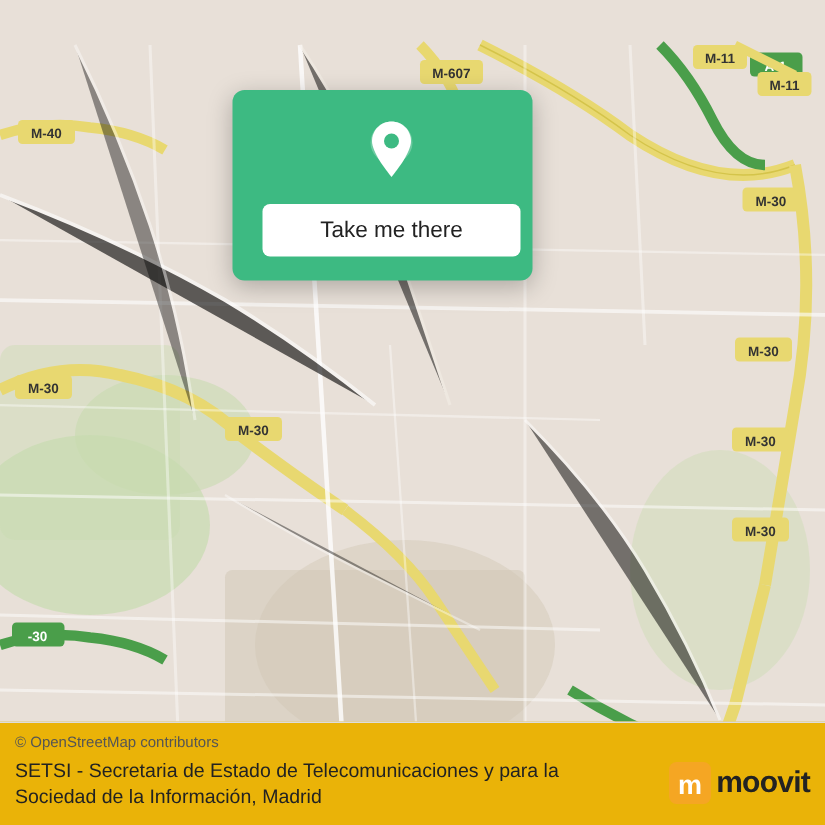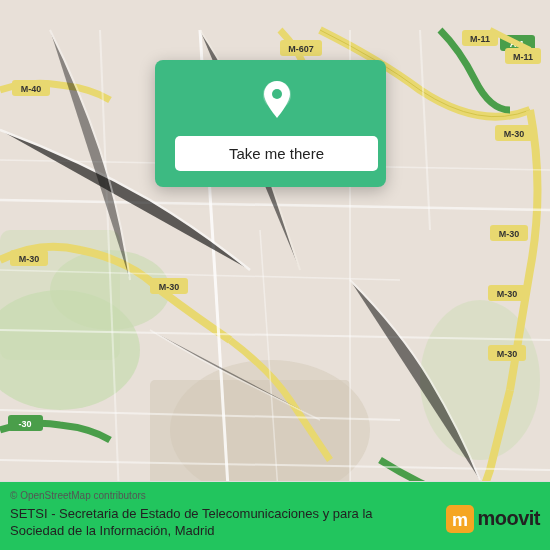--- a/index.html
+++ b/index.html
@@ -19,21 +19,21 @@
       height: 100%;
       position: absolute;
       top: 0; left: 0;
     }
 
     
     #location-card {
       position: absolute;
       top: 60px;
       left: 155px;
-      width: 231px;
+      width: 200px;
       background: #3dba82;
       border-radius: 8px;
       display: flex;
       flex-direction: column;
       align-items: center;
       padding: 18px 8px 16px 20px;
       box-shadow: 0 4px 16px rgba(0,0,0,0.25);
       z-index: 10;
     }
 
@@ -56,35 +56,35 @@
       width: 100%;
       text-align: center;
     }
 
     
     #bottom-bar {
       position: absolute;
       bottom: 0;
       left: 0;
       width: 100%;
-      background: #22c55e;
+      background: #eab308;
       padding: 8px 10px 10px 10px;
       z-index: 20;
       border-top: 1px solid #ddd;
     }
 
     #attribution {
       font-size: 10px;
       color: #555;
       margin-bottom: 4px;
     }
 
     #location-title-row {
       display: flex;
-      align-items: flex-start;
+      align-items: center;
       justify-content: space-between;
       gap: 32px;
     }
 
     #location-name {
       font-size: 13px;
       color: #222;
       flex: 1;
       line-height: 1.35;
       padding-right: 8px;

